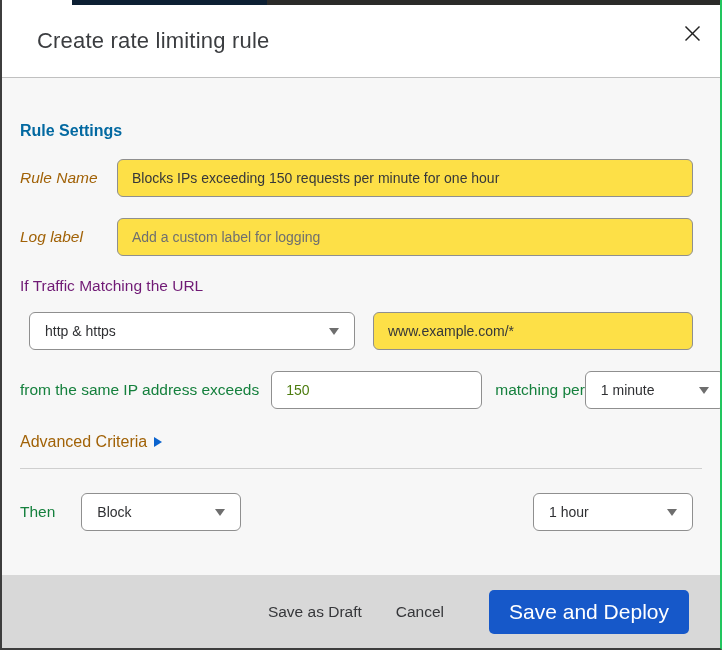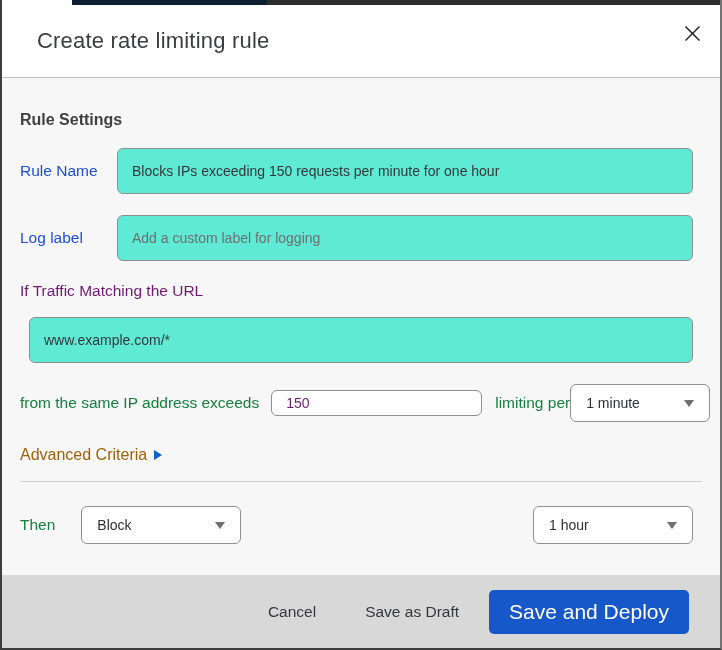--- a/index.html
+++ b/index.html
@@ -6,21 +6,21 @@
   html, body { background: #ffffff; }
   body {
     font-family: "Liberation Sans", "DejaVu Sans", sans-serif;
     color: #36373a;
   }
   .frame {
     position: relative;
     width: 722px;
     height: 650px;
     border-left: 2px solid #3d3d3d;
-    border-right: 2px solid #737373;
+    border-right: 2px solid #22c55e;
     border-bottom: 2px solid #3d3d3d;
     background: #ffffff;
     display: flex;
     flex-direction: column;
     overflow: hidden;
   }
   
   .top-strip { height: 5px; display: flex; flex: 0 0 auto; }
   .top-strip .seg-white { width: 70px; background: #ffffff; }
   .top-strip .seg-navy { width: 195px; background: #0d2033; }
@@ -58,41 +58,42 @@
 
   .dialog-body {
     flex: 1 1 auto;
     background: #f7f7f7;
     padding: 16px 18px 0 18px;
     overflow: hidden;
   }
   .section-heading {
     font-size: 16px;
     font-weight: 700;
-    color: #404040;
-    margin-top: 17px;
+    color: #0369a1;
+    margin-top: 28px;
     margin-bottom: 19px;
   }
   .field-row {
     display: flex;
     align-items: center;
     margin-bottom: 21px;
     padding-right: 9px;
   }
   .field-label {
     font-size: 15.5px;
-    color: #1d4ed8;
+    color: #a16207;
     flex: 0 0 97px;
+    font-style: italic;
   }
   .text-input {
     flex: 1 1 auto;
-    height: 46px;
+    height: 38px;
     border: 1px solid #8f8f8f;
     border-radius: 6px;
-    background: #5eead4;
+    background: #fde047;
     font-family: "Liberation Sans", "DejaVu Sans", sans-serif;
     font-size: 14px;
     color: #36373a;
     padding: 0 14px;
     outline: none;
   }
   .text-input::placeholder { color: #6f6f6f; opacity: 1; }
 
   .group-heading {
     font-size: 15.5px;
@@ -133,27 +134,27 @@
 
   .threshold-row {
     display: flex;
     align-items: center;
     margin: 0 9px 0 0;
   }
   .inline-text { font-size: 15.5px; color: #15803d; white-space: nowrap; }
   .requests-input {
     flex: 0 0 140px;
     margin-left: 12px;
-    height: 26px;
+    height: 38px;
     border: 1px solid #8f8f8f;
     border-radius: 6px;
     background: #ffffff;
     font-family: "Liberation Sans", "DejaVu Sans", sans-serif;
     font-size: 14px;
-    color: #701a75;
+    color: #4d7c0f;
     padding: 0 14px;
     outline: none;
   }
   .threshold-row .inline-text.mid { margin-left: 13px; }
   .period-select { margin-left: auto; flex: 0 0 140px; }
 
   .advanced-link {
     display: inline-flex;
     align-items: center;
     margin-top: 24px;
@@ -249,27 +250,31 @@
     </div>
 
     <div class="field-row">
       <label class="field-label">Log label</label>
       <input class="text-input" type="text" placeholder="Add a custom label for logging" style="">
     </div>
 
     <div class="group-heading">If Traffic Matching the URL</div>
 
     <div class="match-row">
+      <div class="select-box scheme-select">
+        <span>http &amp; https</span>
+        <span class="caret-down"></span>
+      </div>
       <input class="text-input url-input" type="text" value="www.example.com/*" style="">
     </div>
 
     <div class="threshold-row">
       <span class="inline-text">from the same IP address exceeds</span>
       <input class="requests-input" type="text" value="150" style="">
-      <span class="inline-text mid">limiting per</span>
+      <span class="inline-text mid">matching per</span>
       <div class="select-box period-select">
         <span>1 minute</span>
         <span class="caret-down"></span>
       </div>
     </div>
 
     <a class="advanced-link">
       <span>Advanced Criteria</span>
       <span class="caret-right"></span>
     </a>
@@ -284,18 +289,18 @@
       </div>
       <div class="select-box duration-select">
         <span>1 hour</span>
         <span class="caret-down"></span>
       </div>
     </div>
 
   </div>
 
   <div class="dialog-footer">
+    <button class="text-btn draft">Save as Draft</button>
     <button class="text-btn cancel">Cancel</button>
-    <button class="text-btn draft">Save as Draft</button>
     <button class="primary-btn">Save and Deploy</button>
   </div>
 
 </div>
 
 </body></html>

